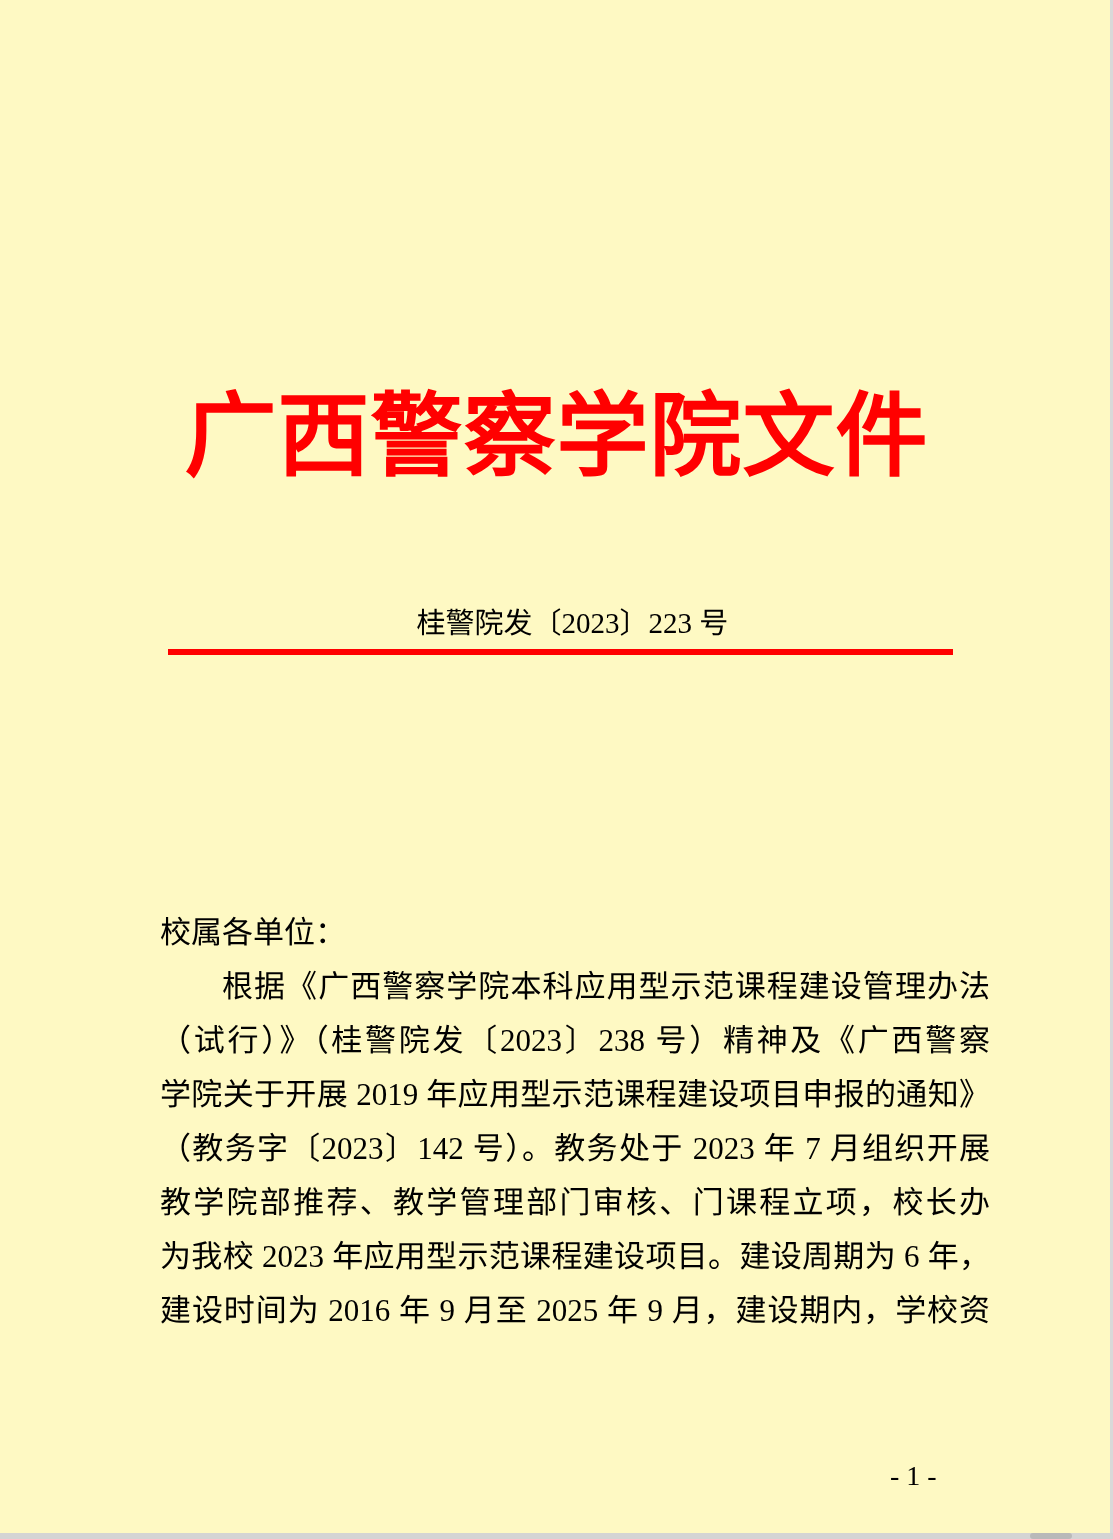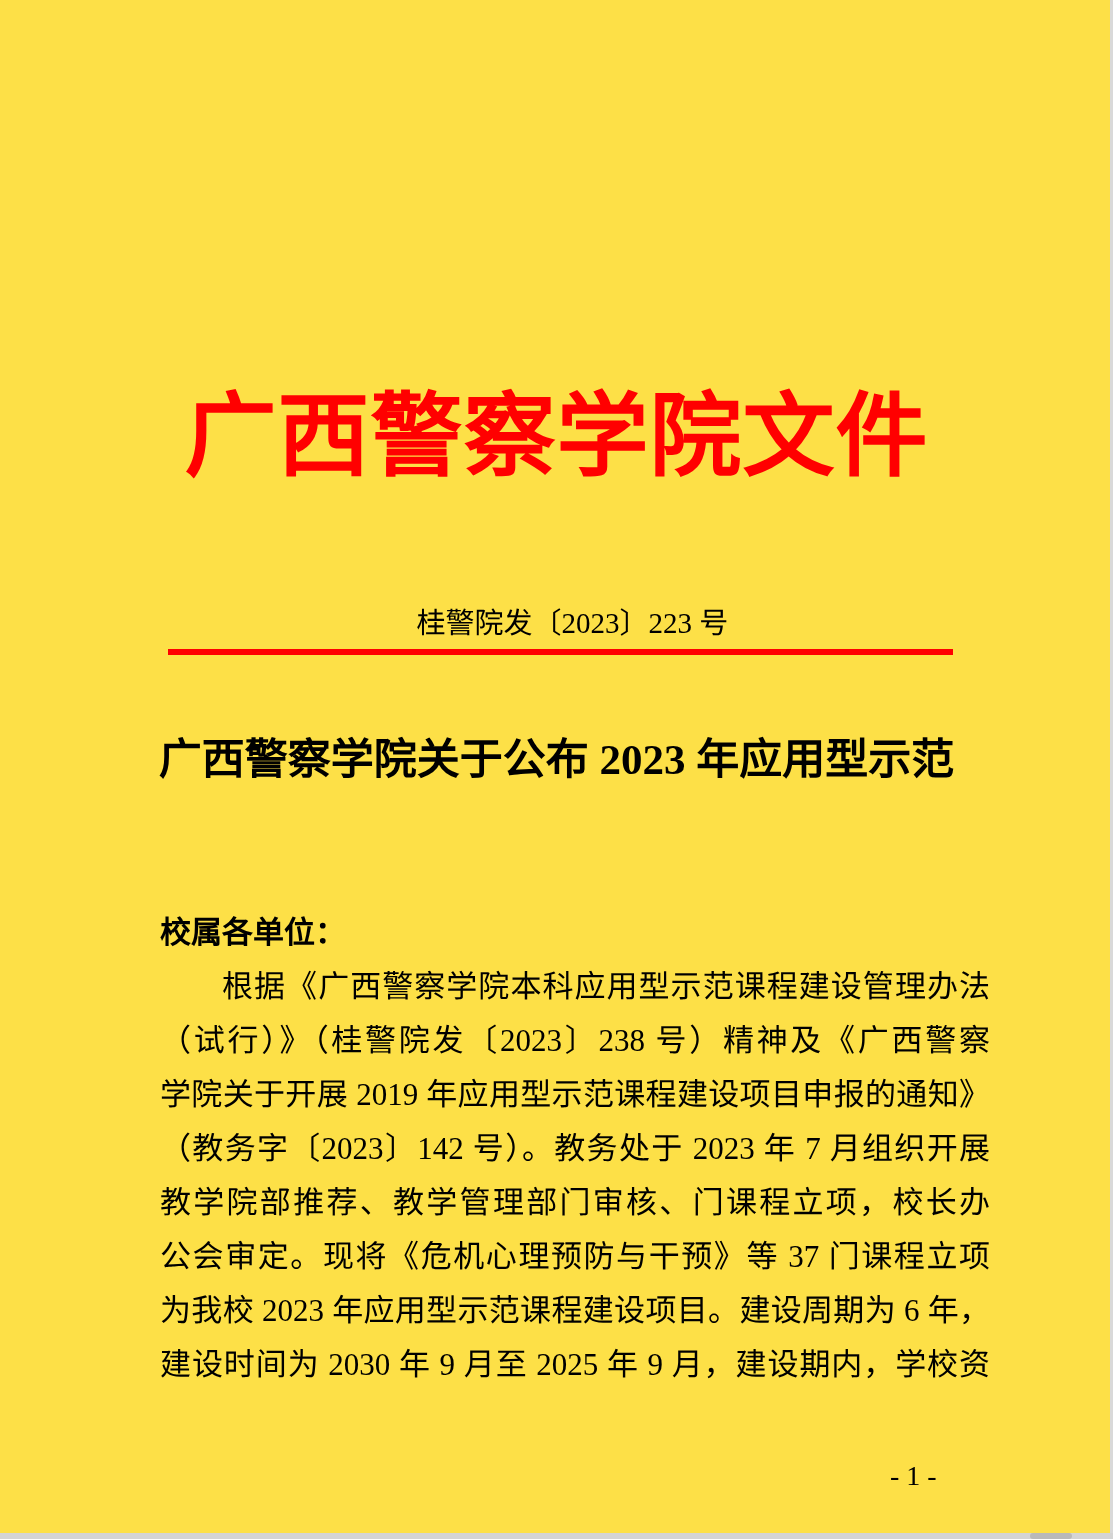--- a/index.html
+++ b/index.html
@@ -10,21 +10,21 @@
   body {
     width: 1113px;
     height: 1539px;
     font-family: "Liberation Serif", "DejaVu Serif", serif;
     color: #000000;
   }
   .page {
     position: relative;
     width: 1113px;
     height: 1539px;
-    background: #fde047;
+    background: #fef9c3;
     overflow: hidden;
   }
   
   .org-title {
     position: absolute;
     top: 372px;
     left: 0;
     width: 100%;
     text-align: center;
     font-size: 92px;
@@ -80,21 +80,20 @@
     height: 54px;
     line-height: 54px;
     text-align: justify;
     text-align-last: justify;
     white-space: normal;
     overflow: hidden;
   }
   .line.left-align {
     text-align: left;
     text-align-last: left;
-    font-weight: bold;
   }
   .line.indent {
     text-indent: 2em;
   }
   
   .page-number {
     position: absolute;
     top: 1460px;
     left: 890px;
     font-size: 28px;
@@ -134,33 +133,31 @@
 
 <div class="page">
 
   <div class="org-title">广西警察学院文件</div>
 
   <div class="doc-number">桂警院发〔2023〕223 号</div>
 
   <div class="red-line"></div>
 
   <div class="heading">
-    <div>广西警察学院关于公布 2023 年应用型示范</div>
   </div>
 
   <div class="body-text">
     <div class="line left-align">校属各单位：</div>
     <div class="line indent">根据《广西警察学院本科应用型示范课程建设管理办法</div>
     <div class="line">（试行）》（桂警院发〔2023〕238 号）精神及《广西警察</div>
     <div class="line">学院关于开展 2019 年应用型示范课程建设项目申报的通知》</div>
     <div class="line">（教务字〔2023〕142 号）。教务处于 2023 年 7 月组织开展</div>
     <div class="line">教学院部推荐、教学管理部门审核、门课程立项，校长办</div>
-    <div class="line">公会审定。现将《危机心理预防与干预》等 37 门课程立项</div>
     <div class="line">为我校 2023 年应用型示范课程建设项目。建设周期为 6 年，</div>
-    <div class="line">建设时间为 2030 年 9 月至 2025 年 9 月，建设期内，学校资</div>
+    <div class="line">建设时间为 2016 年 9 月至 2025 年 9 月，建设期内，学校资</div>
   </div>
 
   <div class="page-number">- 1 -</div>
 
   <div class="page-edge-right"></div>
   <div class="bottom-strip"></div>
   <div class="scroll-thumb"></div>
 
 </div>
 

